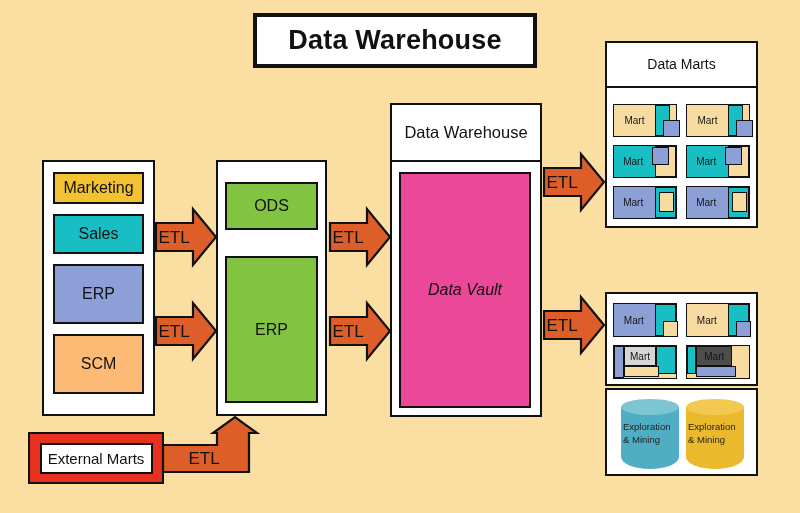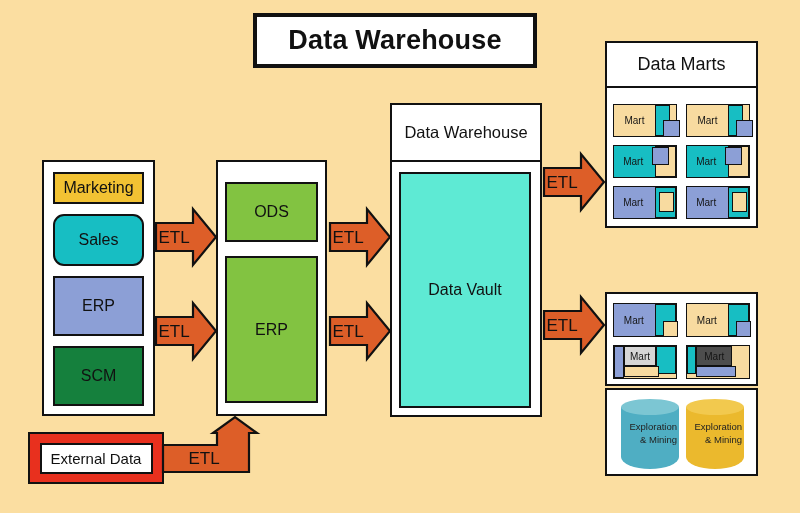--- a/index.html
+++ b/index.html
@@ -15,38 +15,38 @@
   #title-box { left:253px; top:13px; width:284px; height:55px; border-width:4px; }
   #title-box .t { font-size:27px; font-weight:bold; letter-spacing:.2px; }
 
   
   #op-header { left:42px; top:103px; width:113px; height:59px; }
   #op-body   { left:42px; top:160px; width:113px; height:256px;
                flex-direction:column; justify-content:flex-start; padding-top:10px; gap:10px; }
   .item { border:2px solid #111; display:flex; align-items:center; justify-content:center;
           font-size:16px; width:91px; flex:none; }
   #op-body .item:nth-child(1){ height:32px; }
-  #op-body .item:nth-child(2){ height:52px;border-radius:11px; }
+  #op-body .item:nth-child(2){ height:40px; }
   #op-body .item:nth-child(3){ height:60px; }
   #op-body .item:nth-child(4){ height:60px; }
 
   
   #int-header { left:216px; top:103px; width:111px; height:59px; }
   #int-body   { left:216px; top:160px; width:111px; height:256px; }
   #int-body .item { position:absolute; width:93px; left:7px; }
-  #int-body .item:nth-child(1){ top:20px; height:60px; }
+  #int-body .item:nth-child(1){ top:20px; height:48px; }
   #int-body .item:nth-child(2){ top:94px; height:147px; }
 
   
   #dw-header { left:390px; top:103px; width:152px; height:59px; }
   #dw-body   { left:390px; top:160px; width:152px; height:257px; }
   #dw-body .item { position:absolute; left:7px; top:10px; width:132px; height:236px; }
 
   
-  #dm-header { left:605px; top:41px;  width:153px; height:47px; font-size:18px; }
+  #dm-header { left:605px; top:41px;  width:153px; height:47px; font-size:14px; }
   #dm-body   { left:605px; top:86px;  width:153px; height:142px; }
   #sm-header { left:605px; top:245px; width:153px; height:49px; font-size:17px; }
   #sm-body   { left:605px; top:292px; width:153px; height:94px; }
   #cyl-body  { left:605px; top:388px; width:153px; height:88px; }
 
   .tile-grid { display:grid; grid-template-columns:repeat(2,64px); gap:8px 9px;
                justify-content:center; align-content:start; align-items:start;
                width:100%; height:100%; }
   #dm-body .tile-grid { padding-top:16px; }
   #sm-body .tile-grid { padding-top:9px; }
@@ -58,21 +58,21 @@
                 font-size:10px; color:#141414; z-index:3; }
   .tile-label.boxed { border:1.5px solid #111; }
 
   
   .cylinder { position:absolute; top:9px; width:58px; height:70px; }
   .cylinder.c0 { left:14px; } .cylinder.c1 { left:79px; }
   .cyl-cap  { position:absolute; left:0; top:0; width:100%; height:16px; border-radius:50%; z-index:2; }
   .cyl-main { position:absolute; left:0; top:8px; width:100%; height:62px;
               border-radius:0 0 50% 50% / 0 0 12px 12px; z-index:1; }
   .cyl-label { position:absolute; left:2px; top:22px; width:54px; z-index:3;
-               font-size:9.5px; line-height:1.35; text-align:right; color:#222; }
+               font-size:9.5px; line-height:1.35; text-align:left; color:#222; }
 
   
   #ext-frame { left:28px; top:432px; width:136px; height:52px; border:2.5px solid #111;
                position:absolute; display:flex; align-items:center; justify-content:center; }
   #ext-inner { width:113px; height:31px; background:#fff; border:2px solid #111;
                display:flex; align-items:center; justify-content:center; font-size:15px; }
 
   
   svg.arrow { position:absolute; overflow:visible; }
   .arrow-poly { stroke:#111; stroke-width:2.2; stroke-linejoin:miter; }
@@ -91,33 +91,33 @@
 <div id="stage" style="background: rgb(251, 222, 161);">
 
   <div class="box" id="title-box">
     <span class="t">Data Warehouse</span>
   </div>
 
   <div class="box" id="op-body">
     <div class="item" style="background: rgb(242, 194, 51);">Marketing</div>
     <div class="item" style="background: rgb(23, 190, 195);">Sales</div>
     <div class="item" style="background: rgb(140, 159, 214);">ERP</div>
-    <div class="item" style="background: #15803d;">SCM</div>
+    <div class="item" style="background: #fdba74;">SCM</div>
   </div>
 
   <div class="box" id="int-body">
     <div class="item" style="background: rgb(130, 195, 65);">ODS</div>
     <div class="item" style="background: rgb(130, 195, 65);">ERP</div>
   </div>
 
   <div class="box hdr" id="dw-header">
     <span>Data Warehouse</span>
   </div>
   <div class="box" id="dw-body">
-    <div class="item" style="background: #5eead4;">Data Vault</div>
+    <div class="item" style="background: #ec4899; font-style: italic;">Data Vault</div>
   </div>
 
   <div class="box hdr" id="dm-header">
     <span>Data Marts</span>
   </div>
   <div class="box" id="dm-body">
     <div class="tile-grid">
         <div class="tile" style="background: rgb(248, 219, 160);">
           <div class="layer" style="left: 66%; top: 0%; width: 24%; height: 100%; background: rgb(23, 190, 195);"></div>
           <div class="layer" style="left: 79%; top: 48%; width: 27%; height: 55%; background: rgb(140, 159, 214);"></div>
@@ -184,21 +184,21 @@
       <div class="cyl-label">Exploration &amp; Mining</div>
     </div>
     <div class="cylinder c1">
       <div class="cyl-cap" style="background: rgb(242, 201, 78);"></div>
       <div class="cyl-main" style="background: rgb(235, 185, 45);"></div>
       <div class="cyl-label">Exploration &amp; Mining</div>
     </div>
   </div>
 
   <div id="ext-frame" style="background: rgb(232, 48, 30);">
-    <div id="ext-inner">External Data</div>
+    <div id="ext-inner">External Marts</div>
   </div>
 
   <svg class="arrow" id="etl-1" width="64" height="58" viewBox="0 0 64 58">
     <polygon class="arrow-poly" points="2,15 39,15 39,1 62,29 39,57 39,43 2,43" style="fill: rgb(221, 94, 40);"></polygon>
     <text class="arrow-text" x="20" y="35" text-anchor="middle">ETL</text>
   </svg>
   <svg class="arrow" id="etl-2" width="64" height="58" viewBox="0 0 64 58">
     <polygon class="arrow-poly" points="2,15 39,15 39,1 62,29 39,57 39,43 2,43" style="fill: rgb(221, 94, 40);"></polygon>
     <text class="arrow-text" x="20" y="35" text-anchor="middle">ETL</text>
   </svg>

